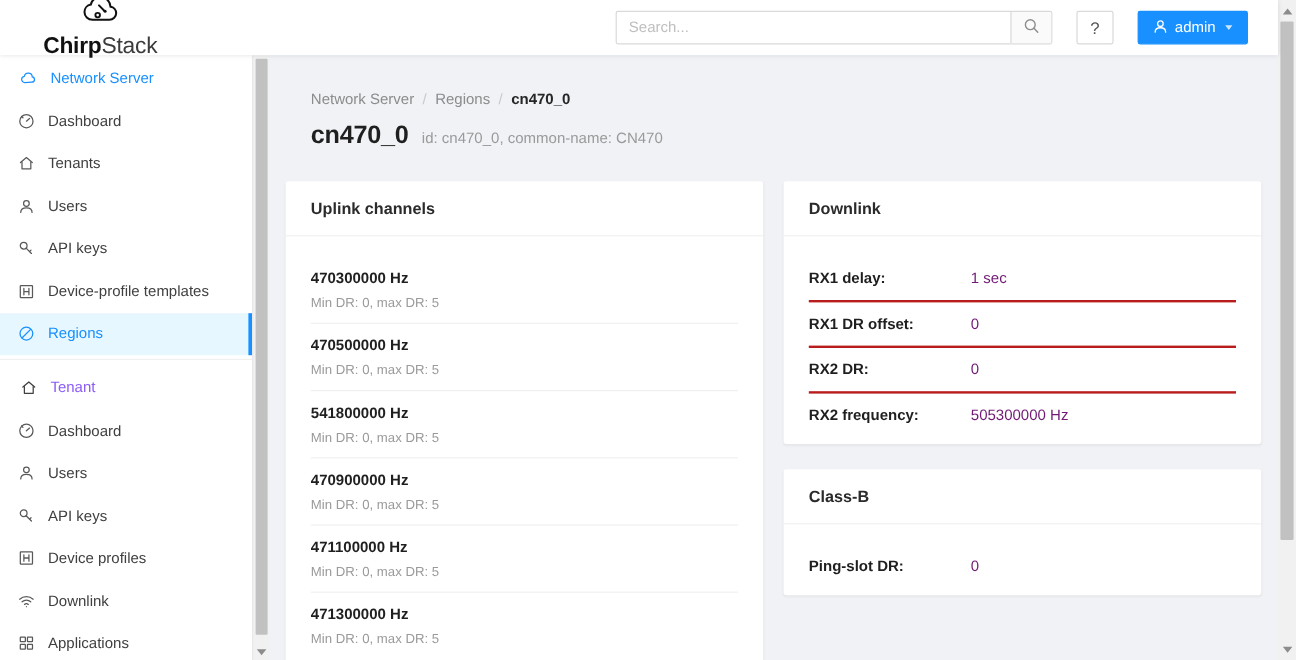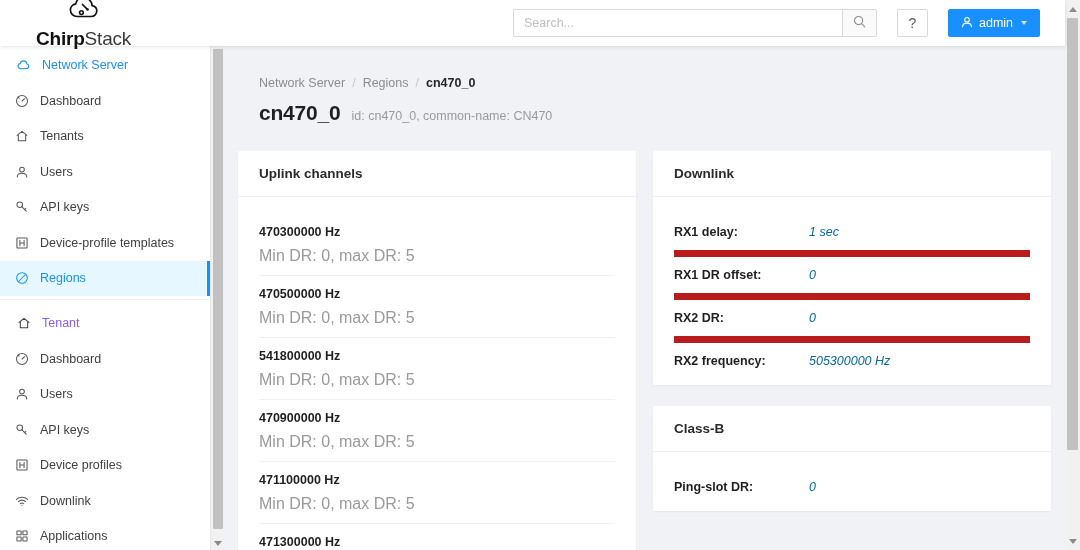--- a/index.html
+++ b/index.html
@@ -162,31 +162,31 @@
     height: 46px; display: flex; align-items: center;
     padding: 0 21px; border-bottom: 1px solid #f0f0f0;
     font-size: 13.5px; font-weight: 700; color: #2b2b2b;
   }
   .card-body { padding: 17px 21px 6px 21px; }
 
   
   .chan-row { padding: 11px 0 10px 0; border-bottom: 1px solid #f0f0f0; }
   .chan-row:last-child { border-bottom: none; }
   .chan-freq { font-size: 12.5px; font-weight: 700; color: #1f1f1f; }
-  .chan-dr { font-size: 16px; color: #9a9a9a; margin-top: 8px; }
+  .chan-dr { font-size: 11px; color: #9a9a9a; margin-top: 8px; }
 
   
   .kv-row {
     display: flex; align-items: center;
-    padding: 11px 0; border-bottom: 7px solid #b91c1c;
+    padding: 11px 0; border-bottom: 2px solid #b91c1c;
     font-size: 12.5px;
   }
   .kv-row:last-child { border-bottom: none; }
   .kv-key { width: 135px; font-weight: 700; color: #1f1f1f; flex: 0 0 135px; }
-  .kv-val { color: #0369a1; font-style: italic; }
+  .kv-val { color: #701a75; }
 
   
   .pg-scroll {
     position: absolute; right: 0; top: 0;
     width: 15px; height: 550px; background: #f1f1f1;
   }
   .pg-thumb {
     position: absolute; left: 2px; top: 18px;
     width: 11px; height: 432px; background: #c1c1c1; border-radius: 1px;
   }

